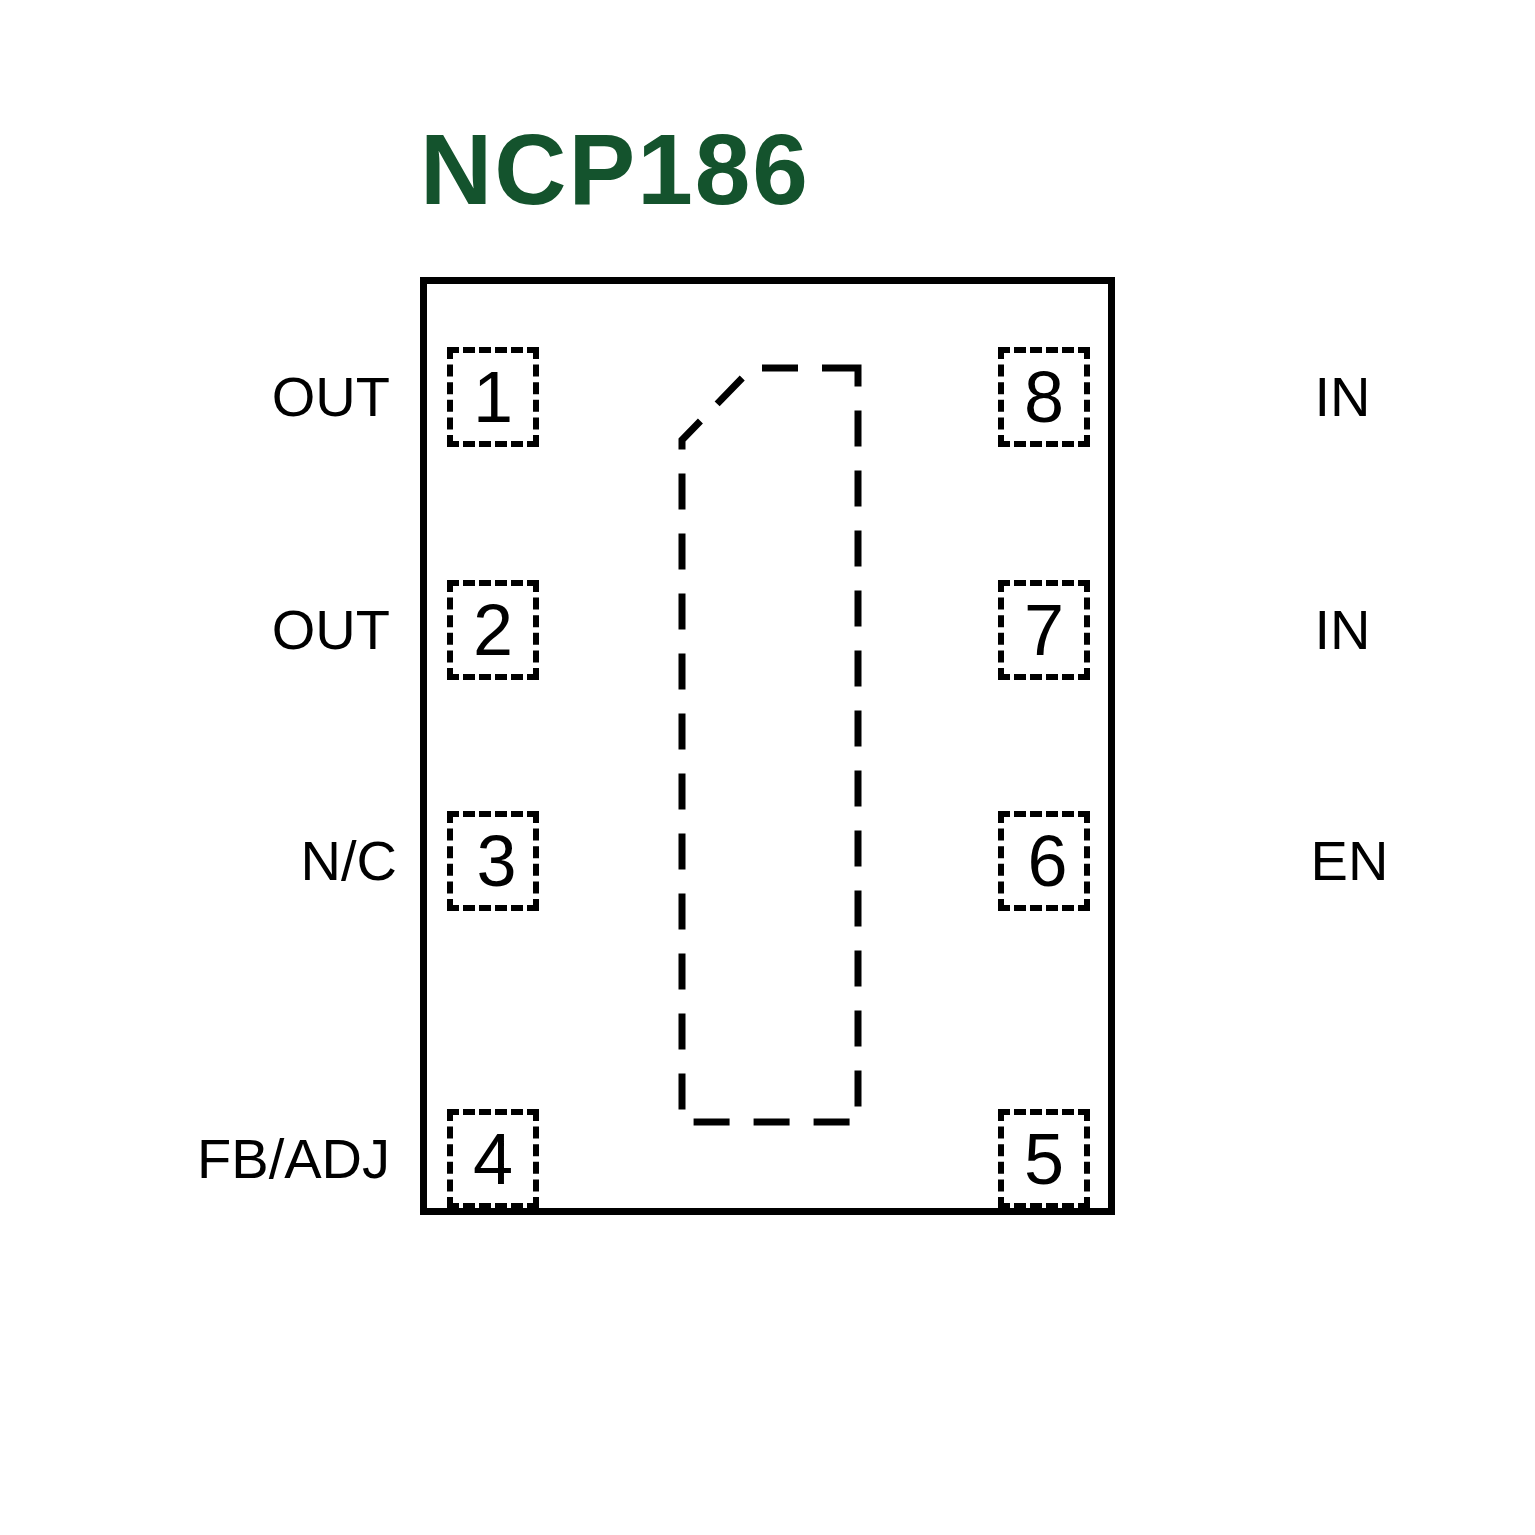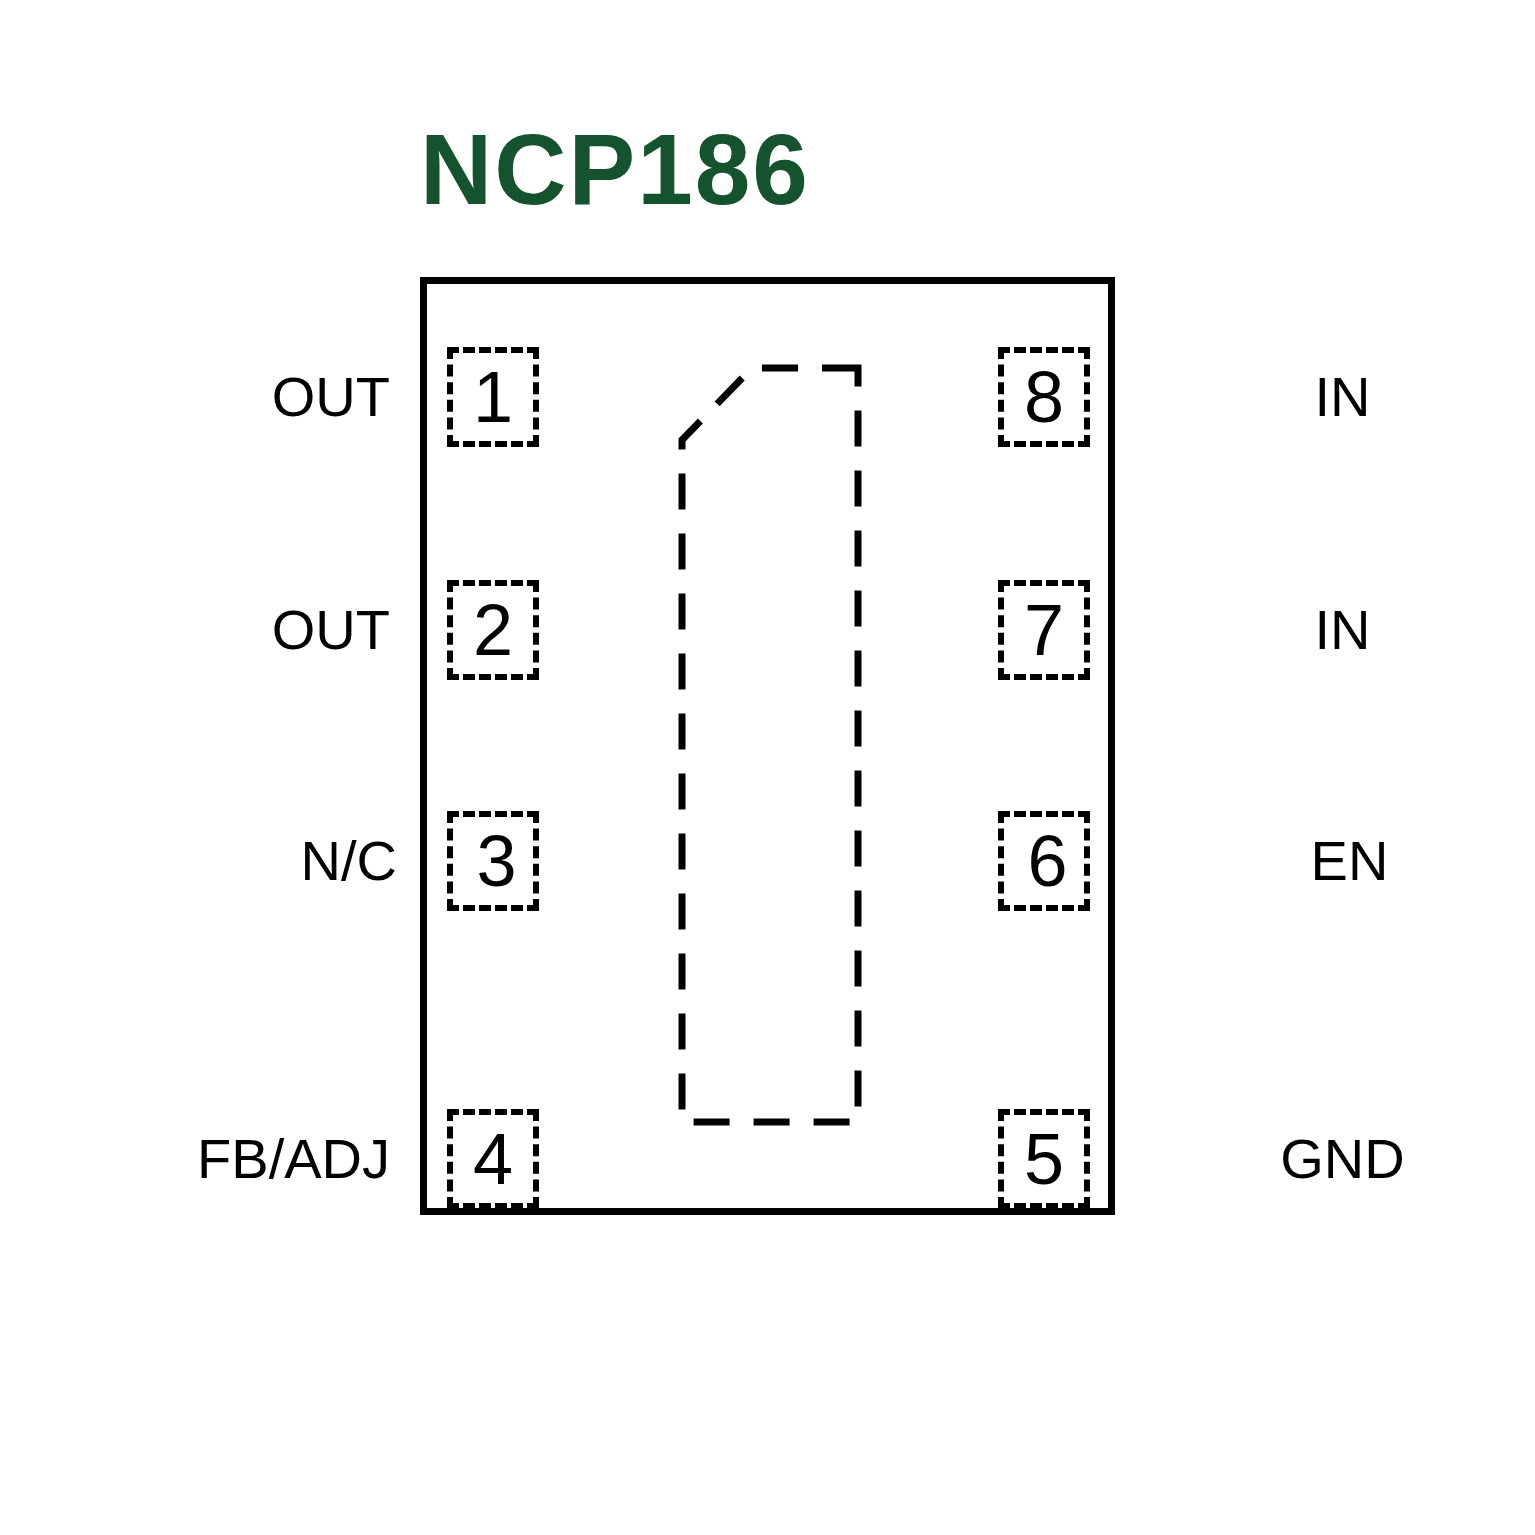--- a/index.html
+++ b/index.html
@@ -122,15 +122,14 @@
   </div>
 
   <div class="pin-label left row-1">OUT</div>
   <div class="pin-label left row-2">OUT</div>
   <div class="pin-label left row-3">N/C</div>
   <div class="pin-label left row-4">FB/ADJ</div>
 
   <div class="pin-label right row-1">IN</div>
   <div class="pin-label right row-2">IN</div>
   <div class="pin-label right row-3">EN</div>
-  <div class="pin-label right row-4">GND</div>
 
 </div>
 
 </body></html>

